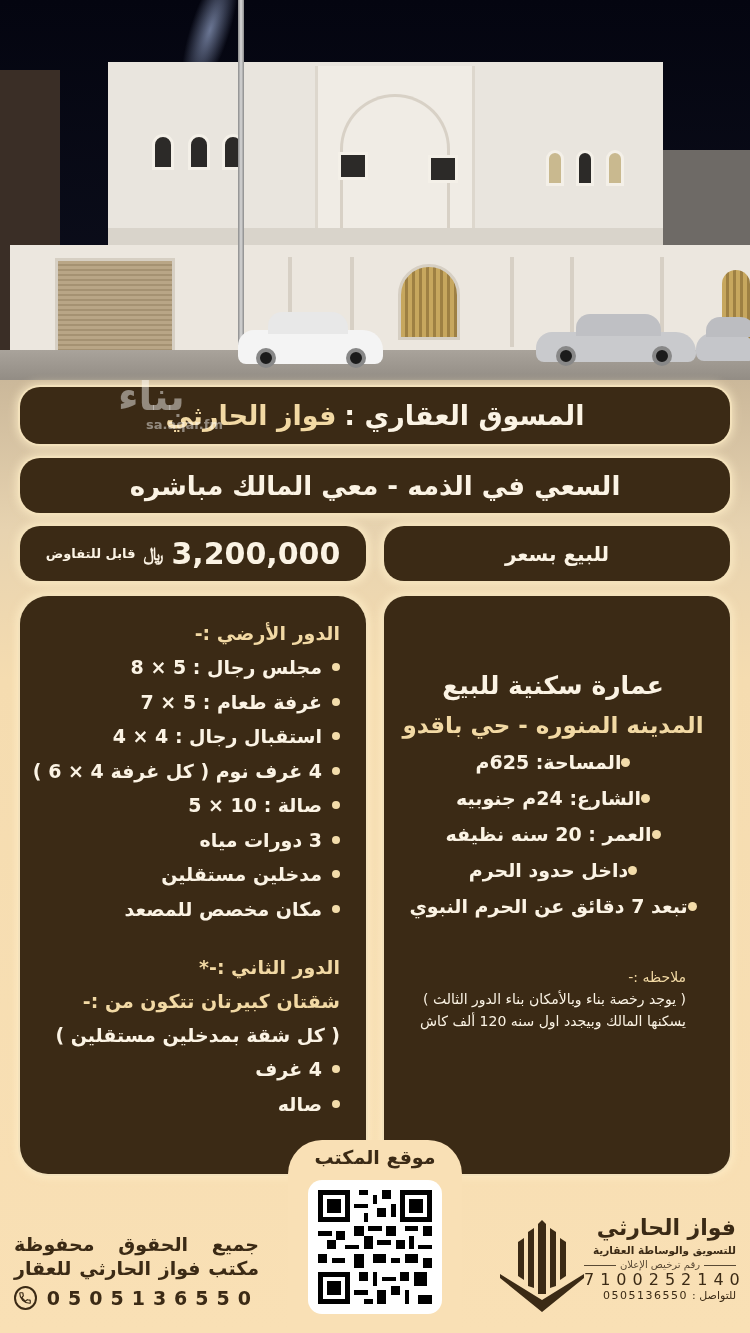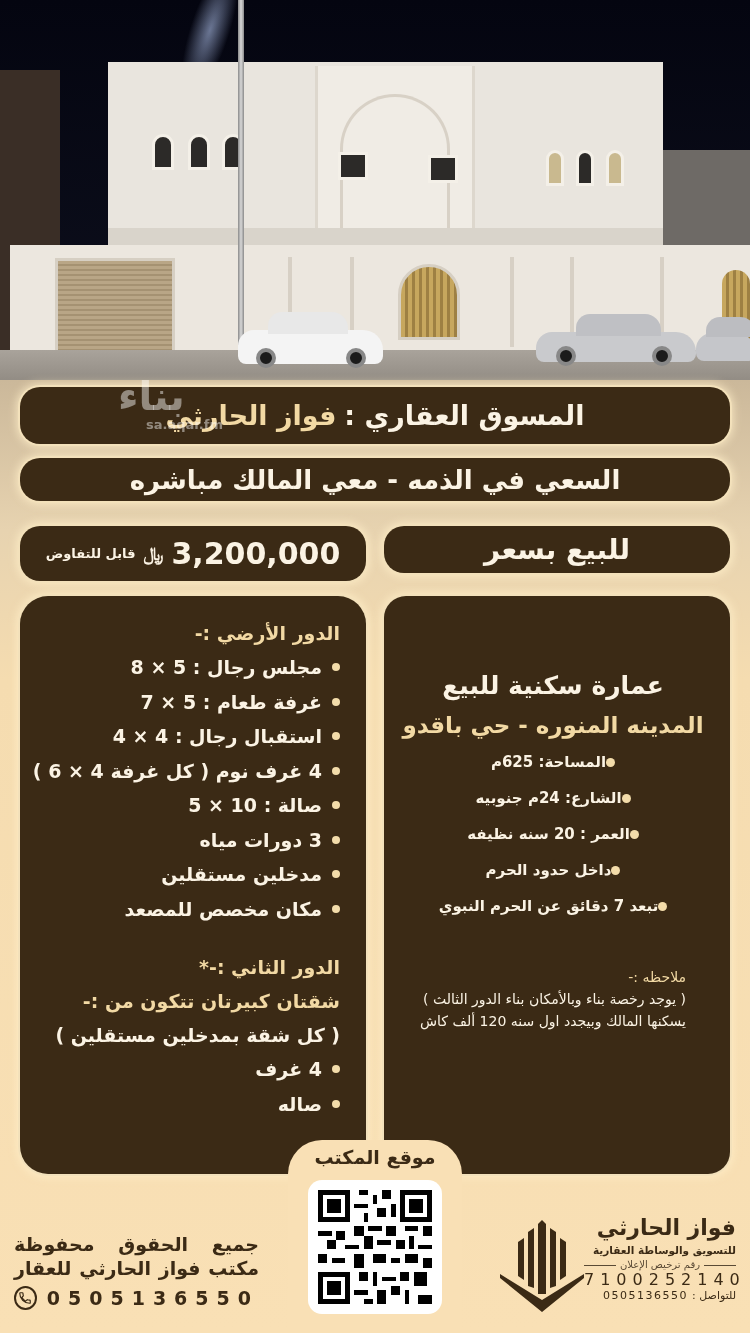--- a/index.html
+++ b/index.html
@@ -57,22 +57,22 @@
     background: #3b2a15;
     color: #fbf3e4;
     border-radius: 20px;
     box-shadow: 0 0 0 2px #f3e1bb, 0 0 10px 3px rgba(255,238,200,.85);
     direction: rtl;
     display: flex; align-items: center; justify-content: center;
     font-weight: bold;
   }
   .banner-1 { left: 20px; top: 387px; width: 710px; height: 57px; font-size: 27px; }
   .banner-1 .accent { color: #f2d9a4; margin-right: 8px; }
-  .banner-2 { left: 20px; top: 458px; width: 710px; height: 43px; font-size: 26px; }
-  .sale-box { left: 384px; top: 526px; width: 346px; height: 47px; font-size: 28px; letter-spacing: 4px; }
+  .banner-2 { left: 20px; top: 458px; width: 710px; height: 55px; font-size: 26px; }
+  .sale-box { left: 384px; top: 526px; width: 346px; height: 55px; font-size: 20px; letter-spacing: 4px; }
   .price-box { left: 20px; top: 526px; width: 346px; height: 55px; justify-content: center; gap: 8px; }
   .price-box .price { font-size: 30px; font-family: "DejaVu Sans", sans-serif; direction: ltr; }
   .price-box .riyal { font-size: 18px; }
   .price-box .negotiable { font-size: 13px; font-weight: bold; }
 
   .details-left {
     left: 20px; top: 596px; width: 346px; height: 578px;
     align-items: flex-start; justify-content: flex-start;
     padding: 20px 26px 0 10px;
     flex-direction: column;
@@ -86,21 +86,21 @@
     border-radius: 22px;
   }
   .section-title { color: #f2d9a4; font-size: 19px; line-height: 34px; }
   .line { font-size: 19px; line-height: 34px; color: #fbf3e4; white-space: nowrap; }
   .line.gold { color: #f2d9a4; }
   .bullet { display: flex; align-items: center; gap: 10px; font-size: 19px; line-height: 34.5px; white-space: nowrap; }
   .bullet .dot { width: 8px; height: 8px; border-radius: 50%; background: #f3dcaa; flex: 0 0 8px; }
   .gap { height: 24px; }
   .r-title { font-size: 25px; line-height: 40px; color: #fbf3e4; white-space: nowrap; letter-spacing: 1px; }
   .r-sub { font-size: 23px; line-height: 38px; color: #f2d9a4; white-space: nowrap; }
-  .r-bullet { display: flex; align-items: center; font-size: 15px; line-height: 36px; white-space: nowrap; }
+  .r-bullet { display: flex; align-items: center; font-size: 19px; line-height: 36px; white-space: nowrap; }
   .r-bullet .dot { width: 9px; height: 9px; border-radius: 50%; background: #f3dcaa; flex: 0 0 9px; }
   .note { margin-top: 42px; font-size: 14px; line-height: 22px; color: #fbf3e4; font-weight: normal; }
   .note .note-title { color: #f2d9a4; }
 
   
   .qr-notch {
     position: absolute; left: 288px; top: 1140px; width: 174px; height: 193px;
     background: #f9e0b5;
     border-radius: 34px 34px 0 0;
   }

